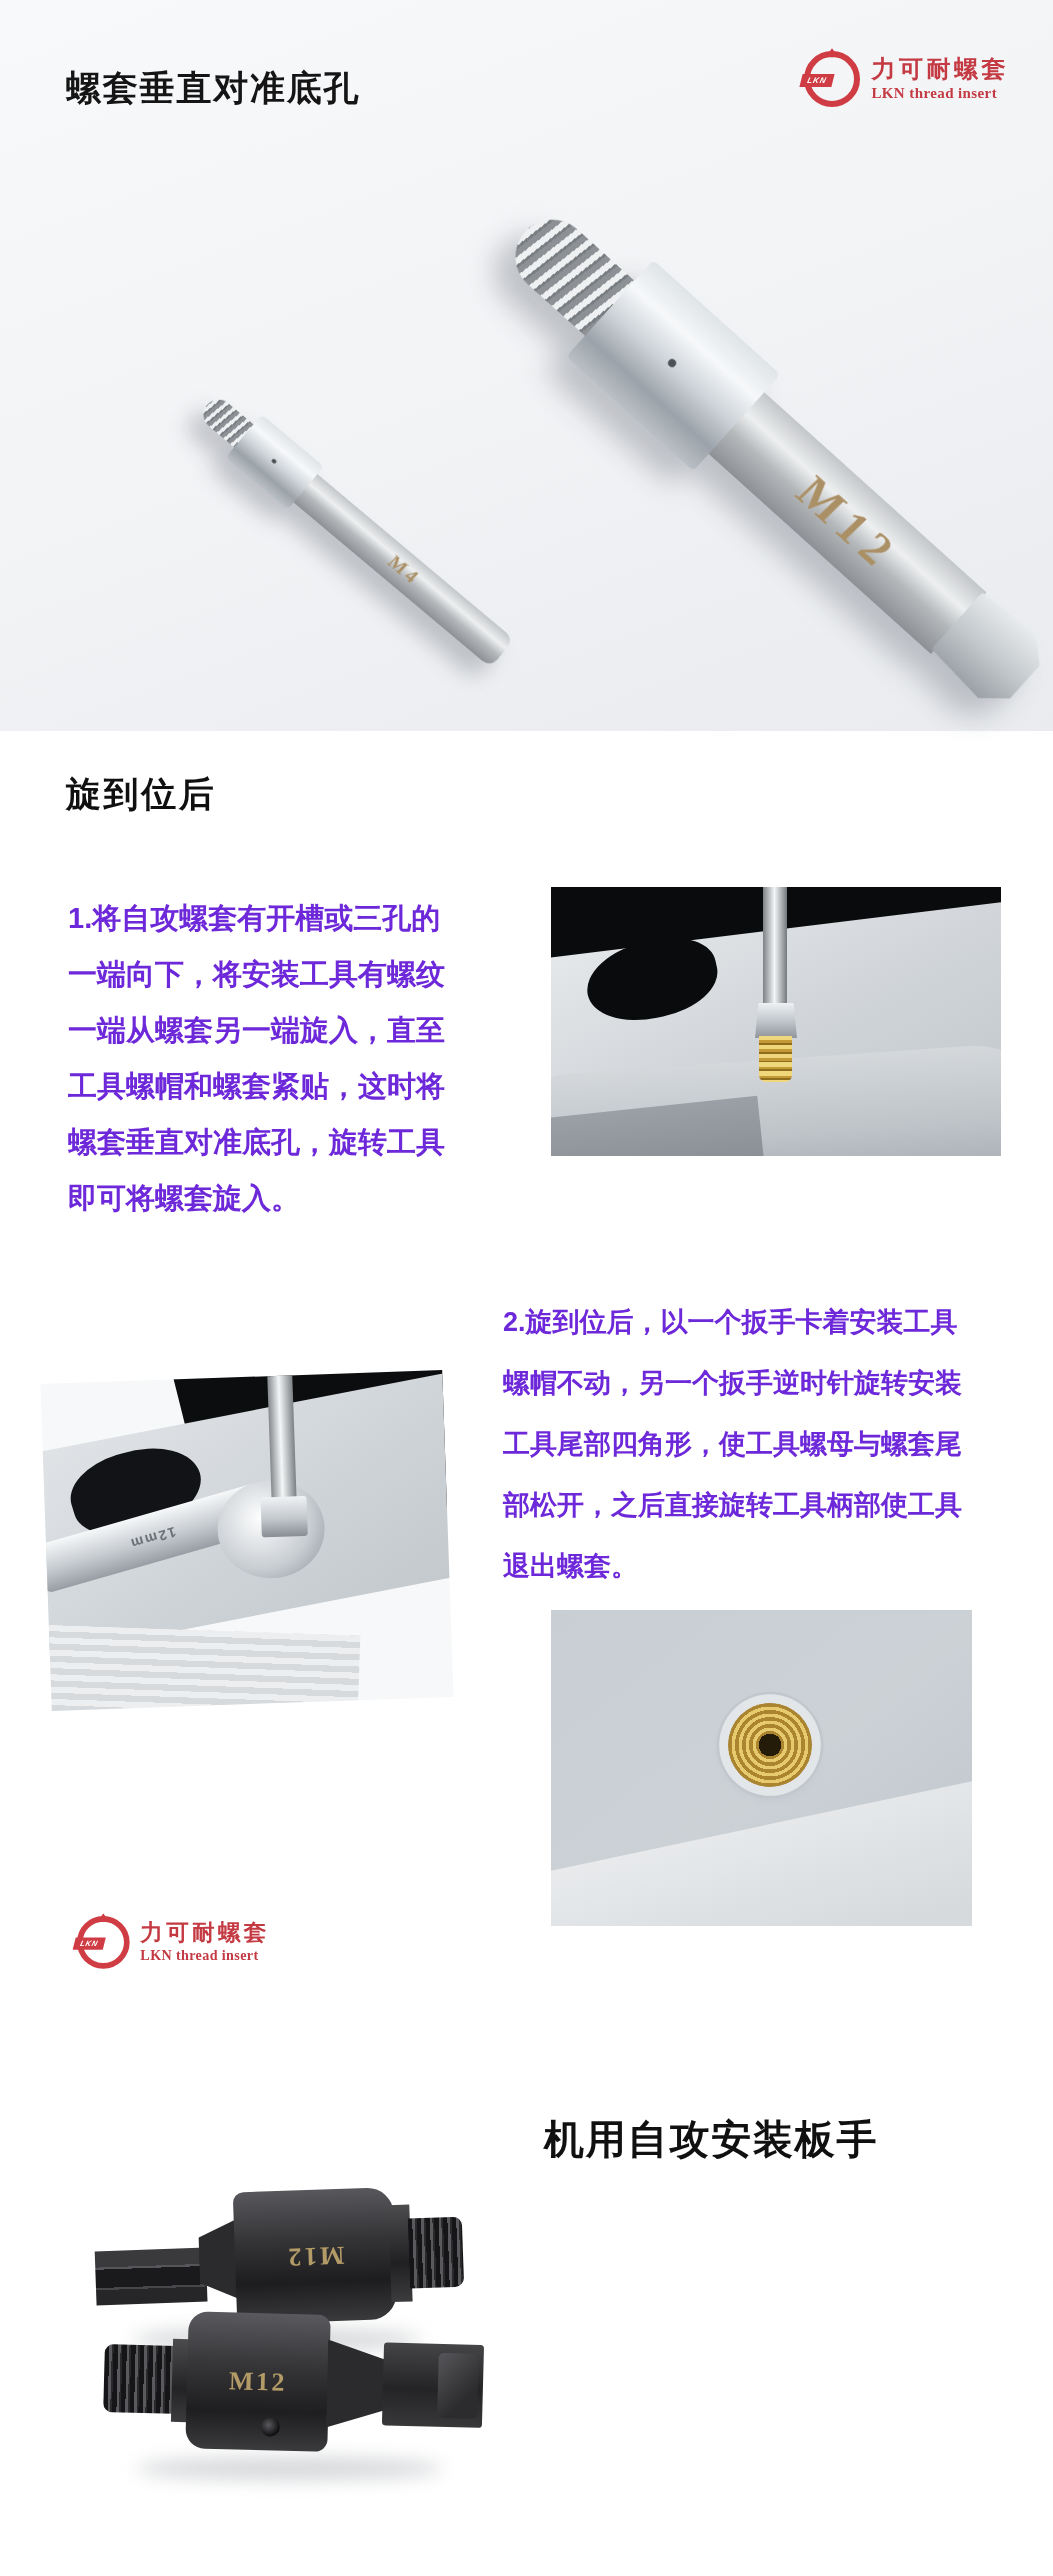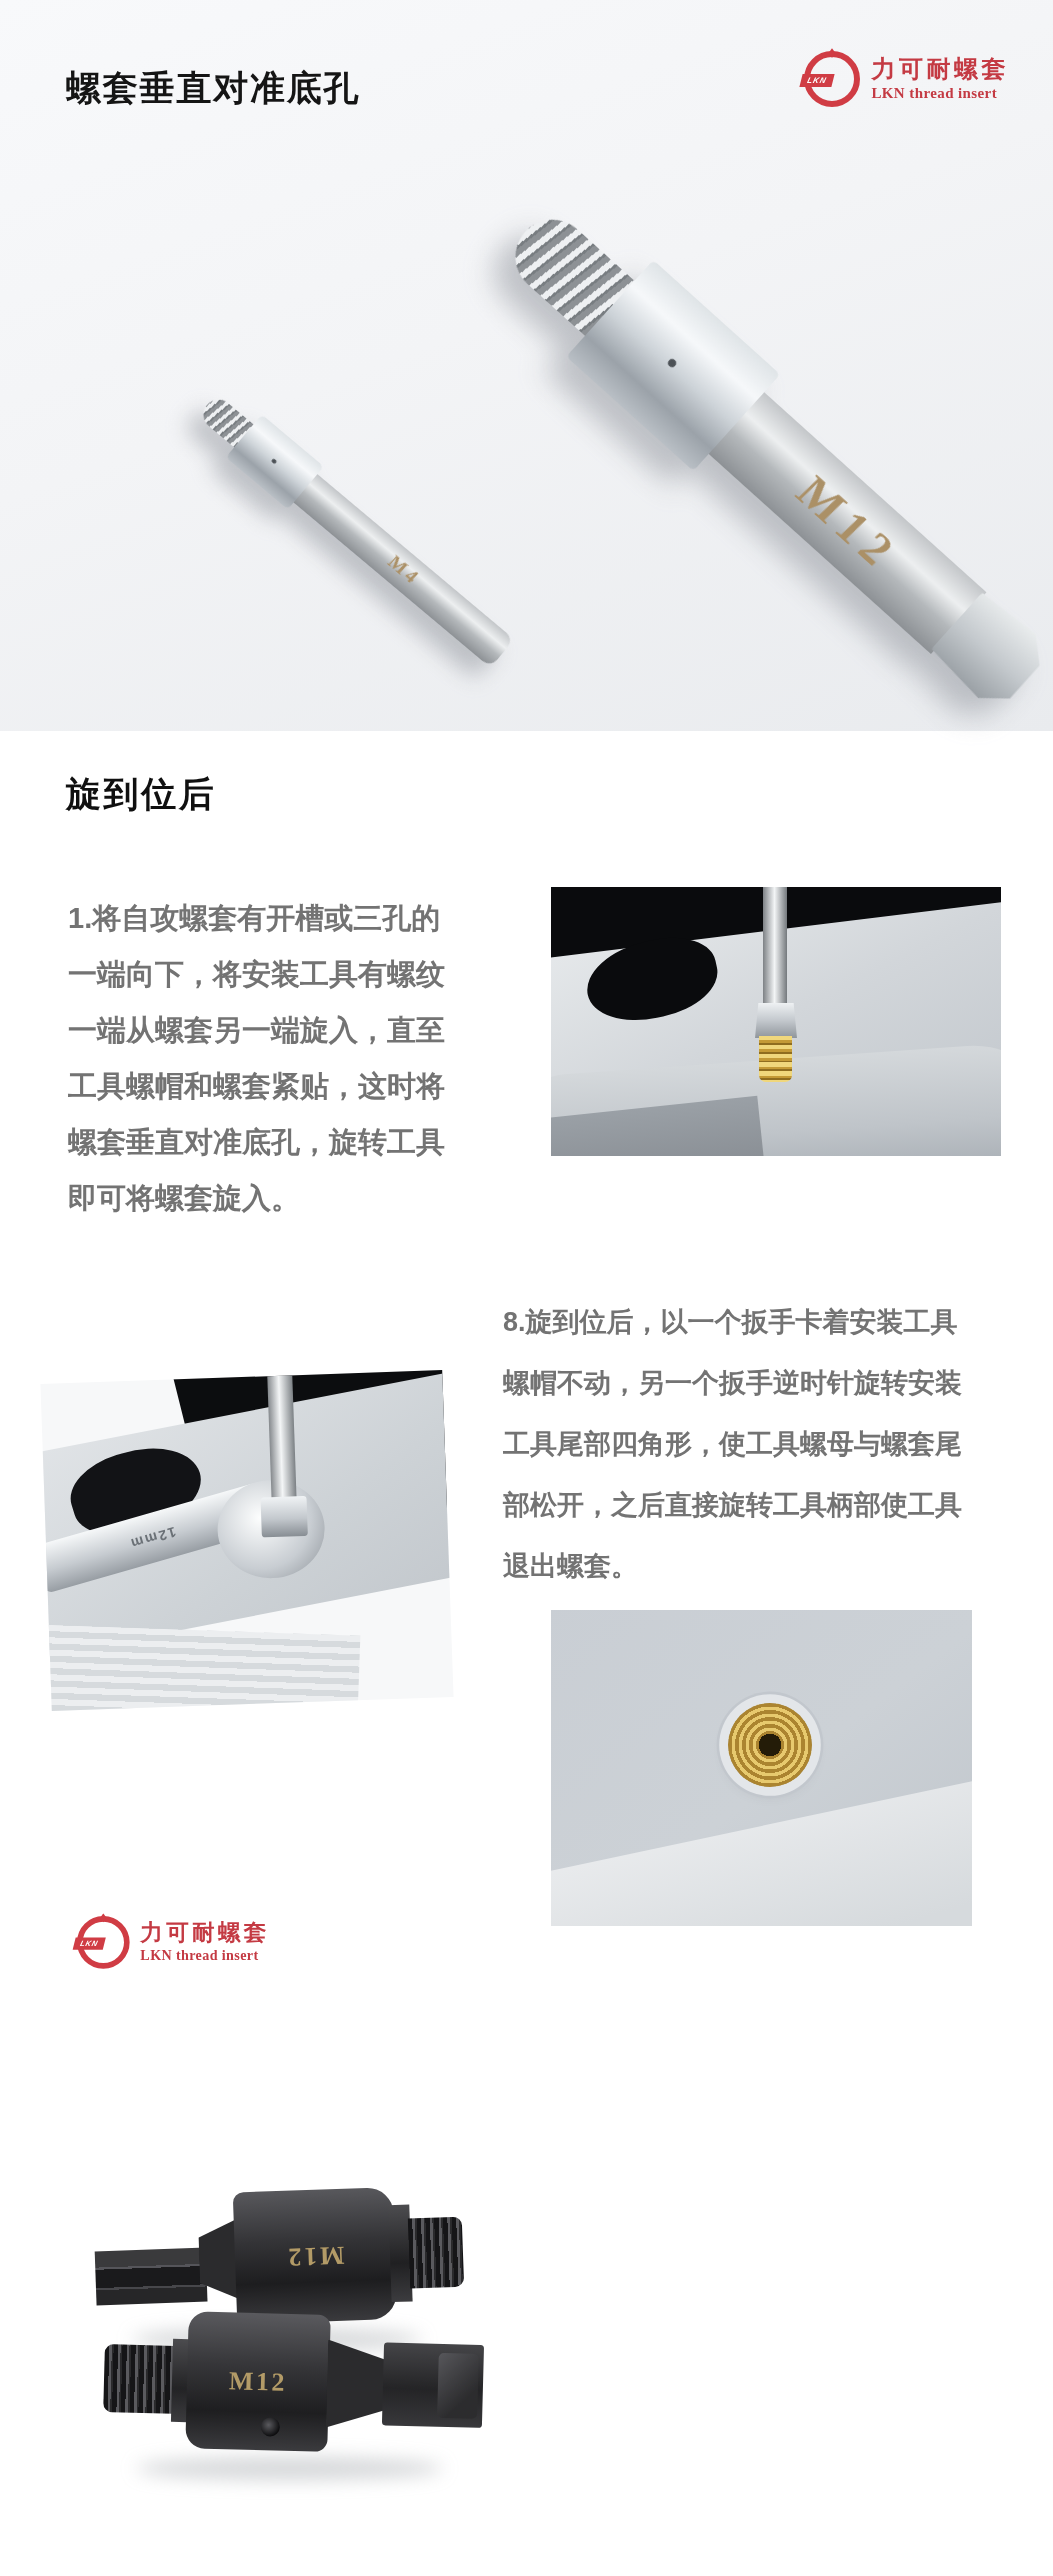--- a/index.html
+++ b/index.html
@@ -52,21 +52,21 @@
     letter-spacing:8px;transform:skewX(-4deg);}
   .tool-big .shaft-label{font-size:47px;}
   .tool-small .seg-thread{width:48px;height:30px;border-radius:15px 0 0 15px;
     background:repeating-linear-gradient(100deg,#8d9195 0 3.5px,#eef0f2 3.5px 7px,#787d81 7px 8.8px);}
   .tool-small .seg-nut{width:81px;height:56px;}
   .tool-small .seg-nut::after{width:4.4px;height:4.4px;}
   .tool-small .seg-shaft{width:257px;height:37px;border-radius:0 10.5px 10.5px 0;}
   .tool-small .shaft-label{font-size:19.3px;letter-spacing:3.5px;}
   
   .h-usage{position:absolute;left:66px;top:771px;font-size:35px;font-weight:700;letter-spacing:2.6px;}
-  .para{position:absolute;font-weight:700;color:#737373;white-space:pre-line;}
+  .para{position:absolute;font-weight:700;color:#6d28d9;white-space:pre-line;}
   .step1-text{left:68px;top:890px;width:479px;font-size:29px;line-height:56px;}
   .step2-text{left:503px;top:1292px;width:509px;font-size:27px;line-height:61px;}
   
   .photo{position:absolute;overflow:hidden;}
   .step1-photo{left:551px;top:887px;width:450px;height:269px;background:#0a0b0d;}
   .p1-plate{position:absolute;left:-35px;top:44px;width:509px;height:149px;transform:rotate(-7deg);
     background:linear-gradient(160deg,#e6e9eb 0%,#d2d6da 55%,#c6cbd0 100%);}
   .p1-cutout{position:absolute;left:35px;top:54px;width:132px;height:77px;background:#0a0b0d;
     border-radius:55% 45% 50% 50%;transform:rotate(-12deg);}
   .p1-front{position:absolute;left:-17.6px;top:172px;width:500px;height:123px;transform:rotate(-4deg);
@@ -201,21 +201,21 @@
   <div class="photo step1-photo">
     <div class="p1-plate"></div>
     <div class="p1-cutout"></div>
     <div class="p1-front"></div>
     <div class="p1-frontshade"></div>
     <div class="p1-rod"></div>
     <div class="p1-nut"></div>
     <div class="p1-brass"></div>
   </div>
 
-  <div class="para step2-text">8.旋到位后，以一个扳手卡着安装工具
+  <div class="para step2-text">2.旋到位后，以一个扳手卡着安装工具
 螺帽不动，另一个扳手逆时针旋转安装
 工具尾部四角形，使工具螺母与螺套尾
 部松开，之后直接旋转工具柄部使工具
 退出螺套。</div>
 
   <div class="photo step2-photo">
     <div class="p2-dark"></div>
     <div class="p2-plate"></div>
     <div class="p2-cutout"></div>
     <div class="p2-alu"></div>
@@ -239,20 +239,21 @@
       <div class="logo-badge">
         <span>LKN</span>
       </div>
     </div>
     <div class="brand-text">
       <div class="brand-name">力可耐螺套</div>
       <div class="brand-sub">LKN thread insert</div>
     </div>
   </div>
 
+  <div class="h-machine">机用自攻安装板手</div>
 
   <div class="mshadow s1"></div>
   <div class="mshadow s2"></div>
 
   <div class="mtool mtool-top">
     <div class="mt-hex"></div>
     <div class="mt-neck"></div>
     <div class="mt-body">
       <span class="mlabel flip">M12</span>
     </div>

